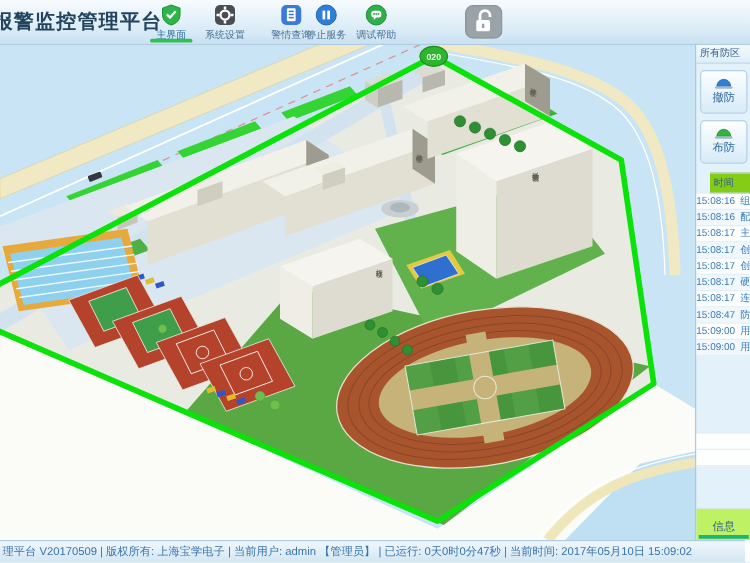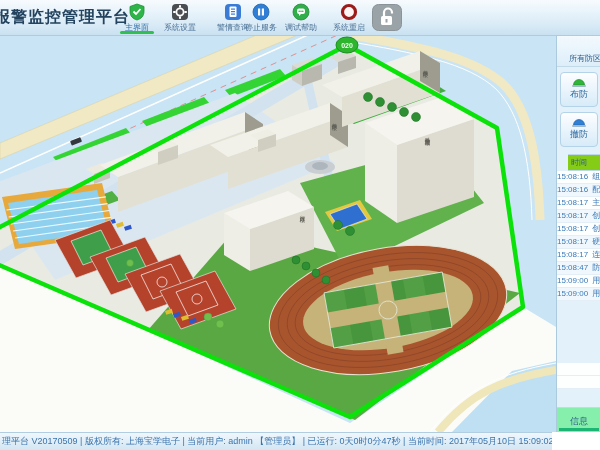--- a/index.html
+++ b/index.html
@@ -26,51 +26,51 @@
     content:"";position:absolute;left:4px;right:4px;bottom:0;height:3px;
     background:#2fc050;border-radius:2px;
   }
   .lock-btn{position:absolute;left:372px;top:4px;width:30px;height:27px;cursor:pointer;}
   
   .sidebar{
     position:absolute;left:556px;top:35px;width:44px;height:397px;
     background:#e3f1fa;border-left:1px solid #abcade;z-index:20;overflow:hidden;
   }
   .zones-h{
-    height:13px;font-size:8px;color:#2f5d8a;padding:18px 0 0 3px;
-    background:linear-gradient(#f4fafe,#ddeef9);border-bottom:1px solid #c2d9ea;white-space:nowrap;text-align:right;
+    height:13px;font-size:8px;color:#2f5d8a;padding:2px 0 0 3px;
+    background:linear-gradient(#f4fafe,#ddeef9);border-bottom:1px solid #c2d9ea;white-space:nowrap;
   }
   .side-btn{
     margin:5px 3px 0 3px;height:33px;border:1px solid #b4d2e8;border-radius:4px;
     background:linear-gradient(#fdfeff,#d7ebf8);text-align:center;cursor:pointer;
   }
   .side-btn svg{display:block;margin:3px auto 0 auto;}
   .side-btn .blbl{font-size:9px;color:#2c68a0;display:block;margin-top:0;}
   .log-h{
     margin-top:7px;height:13px;font-size:8px;color:#2f5d8a;padding:2px 0 0 3px;
     background:#84cc16;border-top:1px solid #bcd6ea;border-bottom:1px solid #bcd6ea;white-space:nowrap;margin-left:11px;
   }
   .log-row{
     height:12px;line-height:12px;font-size:8px;color:#3a7ab8;padding-left:0;
     border-bottom:1px solid #e3eef7;white-space:nowrap;overflow:hidden;background:#fdfefe;
   }
   .log-row:nth-child(even){background:#f1f8fd;}
   .log-row .msg{margin-left:4px;}
   .log-row.empty{background:#fdfefe;}
   .info-tab{
-    position:absolute;left:0;right:0;bottom:0;height:25px;background:#86efac;
+    position:absolute;left:0;right:0;bottom:0;height:25px;background:#bef264;
     border-top:1px solid #c2d9ea;text-align:center;font-size:9px;color:#2f5d8a;
     padding-top:7px;box-sizing:border-box;cursor:pointer;
   }
   .info-tab::after{
     content:"";position:absolute;left:2px;right:2px;bottom:1px;height:3px;background:#1db573;
   }
   
   .statusbar{
-    position:absolute;left:0;top:432px;width:552px;height:18px;
+    position:absolute;left:0;top:432px;width:596px;height:18px;
     background:linear-gradient(#f0f7fc,#d2e6f3);border-top:1px solid #b0cde2;
     font-size:9px;color:#3a74ad;line-height:17px;padding-left:2px;
     white-space:nowrap;overflow:hidden;box-sizing:border-box;z-index:30;
   }
   
   .map-wrap{position:absolute;left:0;top:35px;width:556px;height:397px;overflow:hidden;background:#c9e4f4;}
   .bldg-label{font-size:5.5px;fill:#5a5a52;writing-mode:vertical-rl;letter-spacing:0.5px;}
   .badge-txt{font-size:7px;font-weight:bold;fill:#f2fff2;}
 </style>
 </head>
@@ -343,56 +343,48 @@
     <span class="ico">
       <svg width="18" height="18" viewBox="0 0 18 18">
           <circle cx="9" cy="9" r="8" fill="#2f7fd6" stroke="#2264ad" stroke-width="0.8"></circle>
           <rect x="6" y="5.5" width="2.2" height="7" fill="#ffffff"></rect>
           <rect x="9.8" y="5.5" width="2.2" height="7" fill="#ffffff"></rect>
         </svg>
     </span>
     <span class="lbl">停止服务</span>
   </div>
 
-  <div class="tb-btn" style="left:328px;">
-    <span class="ico">
-      <svg width="18" height="18" viewBox="0 0 18 18">
-          <circle cx="9" cy="9" r="6.5" fill="#fdf5f5" stroke="#9c1a1a" stroke-width="3.2"></circle>
-        </svg>
-    </span>
-    <span class="lbl">系统重启</span>
-  </div>
 
   <div class="lock-btn">
     <svg width="30" height="27" viewBox="0 0 30 27">
       <rect x="0.5" y="0.5" width="29" height="26" rx="6" fill="#9aa3a8" stroke="#8a9398"></rect>
       <path d="M12,12 v-3.5 a4,4 0 0 1 8,0 v1" fill="none" stroke="#ffffff" stroke-width="2.2"></path>
       <rect x="9" y="12" width="11" height="9" rx="1.5" fill="#ffffff"></rect>
       <rect x="13.5" y="15" width="2" height="3.5" fill="#9aa3a8"></rect>
     </svg>
   </div>
 </div>
 
 <div class="sidebar">
   <div class="zones-h">所有防区</div>
 
   <div class="side-btn">
     <svg width="16" height="12" viewBox="0 0 16 12">
+      <path d="M2.5,9 a5.5,5.5 0 0 1 11,0 z" fill="#2f7fd6" stroke="#2264ad" stroke-width="0.7"></path>
+      <rect x="1" y="9" width="14" height="2" rx="1" fill="#9fb9cc"></rect>
+    </svg>
+    <span class="blbl">撤防</span>
+  </div>
+
+  <div class="side-btn">
+    <svg width="16" height="12" viewBox="0 0 16 12">
       <path d="M2.5,9 a5.5,5.5 0 0 1 11,0 z" fill="#2fb53a" stroke="#1f8f2a" stroke-width="0.7"></path>
       <rect x="1" y="9" width="14" height="2" rx="1" fill="#9fb9cc"></rect>
     </svg>
     <span class="blbl">布防</span>
-  </div>
-
-  <div class="side-btn">
-    <svg width="16" height="12" viewBox="0 0 16 12">
-      <path d="M2.5,9 a5.5,5.5 0 0 1 11,0 z" fill="#2f7fd6" stroke="#2264ad" stroke-width="0.7"></path>
-      <rect x="1" y="9" width="14" height="2" rx="1" fill="#9fb9cc"></rect>
-    </svg>
-    <span class="blbl">撤防</span>
   </div>
 
   <div class="log-h">时间</div>
   <div>
     <div class="log-row"><span>15:08:16</span><span class="msg">组</span></div>
     <div class="log-row"><span>15:08:16</span><span class="msg">配</span></div>
     <div class="log-row"><span>15:08:17</span><span class="msg">主</span></div>
     <div class="log-row"><span>15:08:17</span><span class="msg">创</span></div>
     <div class="log-row"><span>15:08:17</span><span class="msg">创</span></div>
     <div class="log-row"><span>15:08:17</span><span class="msg">硬</span></div>

